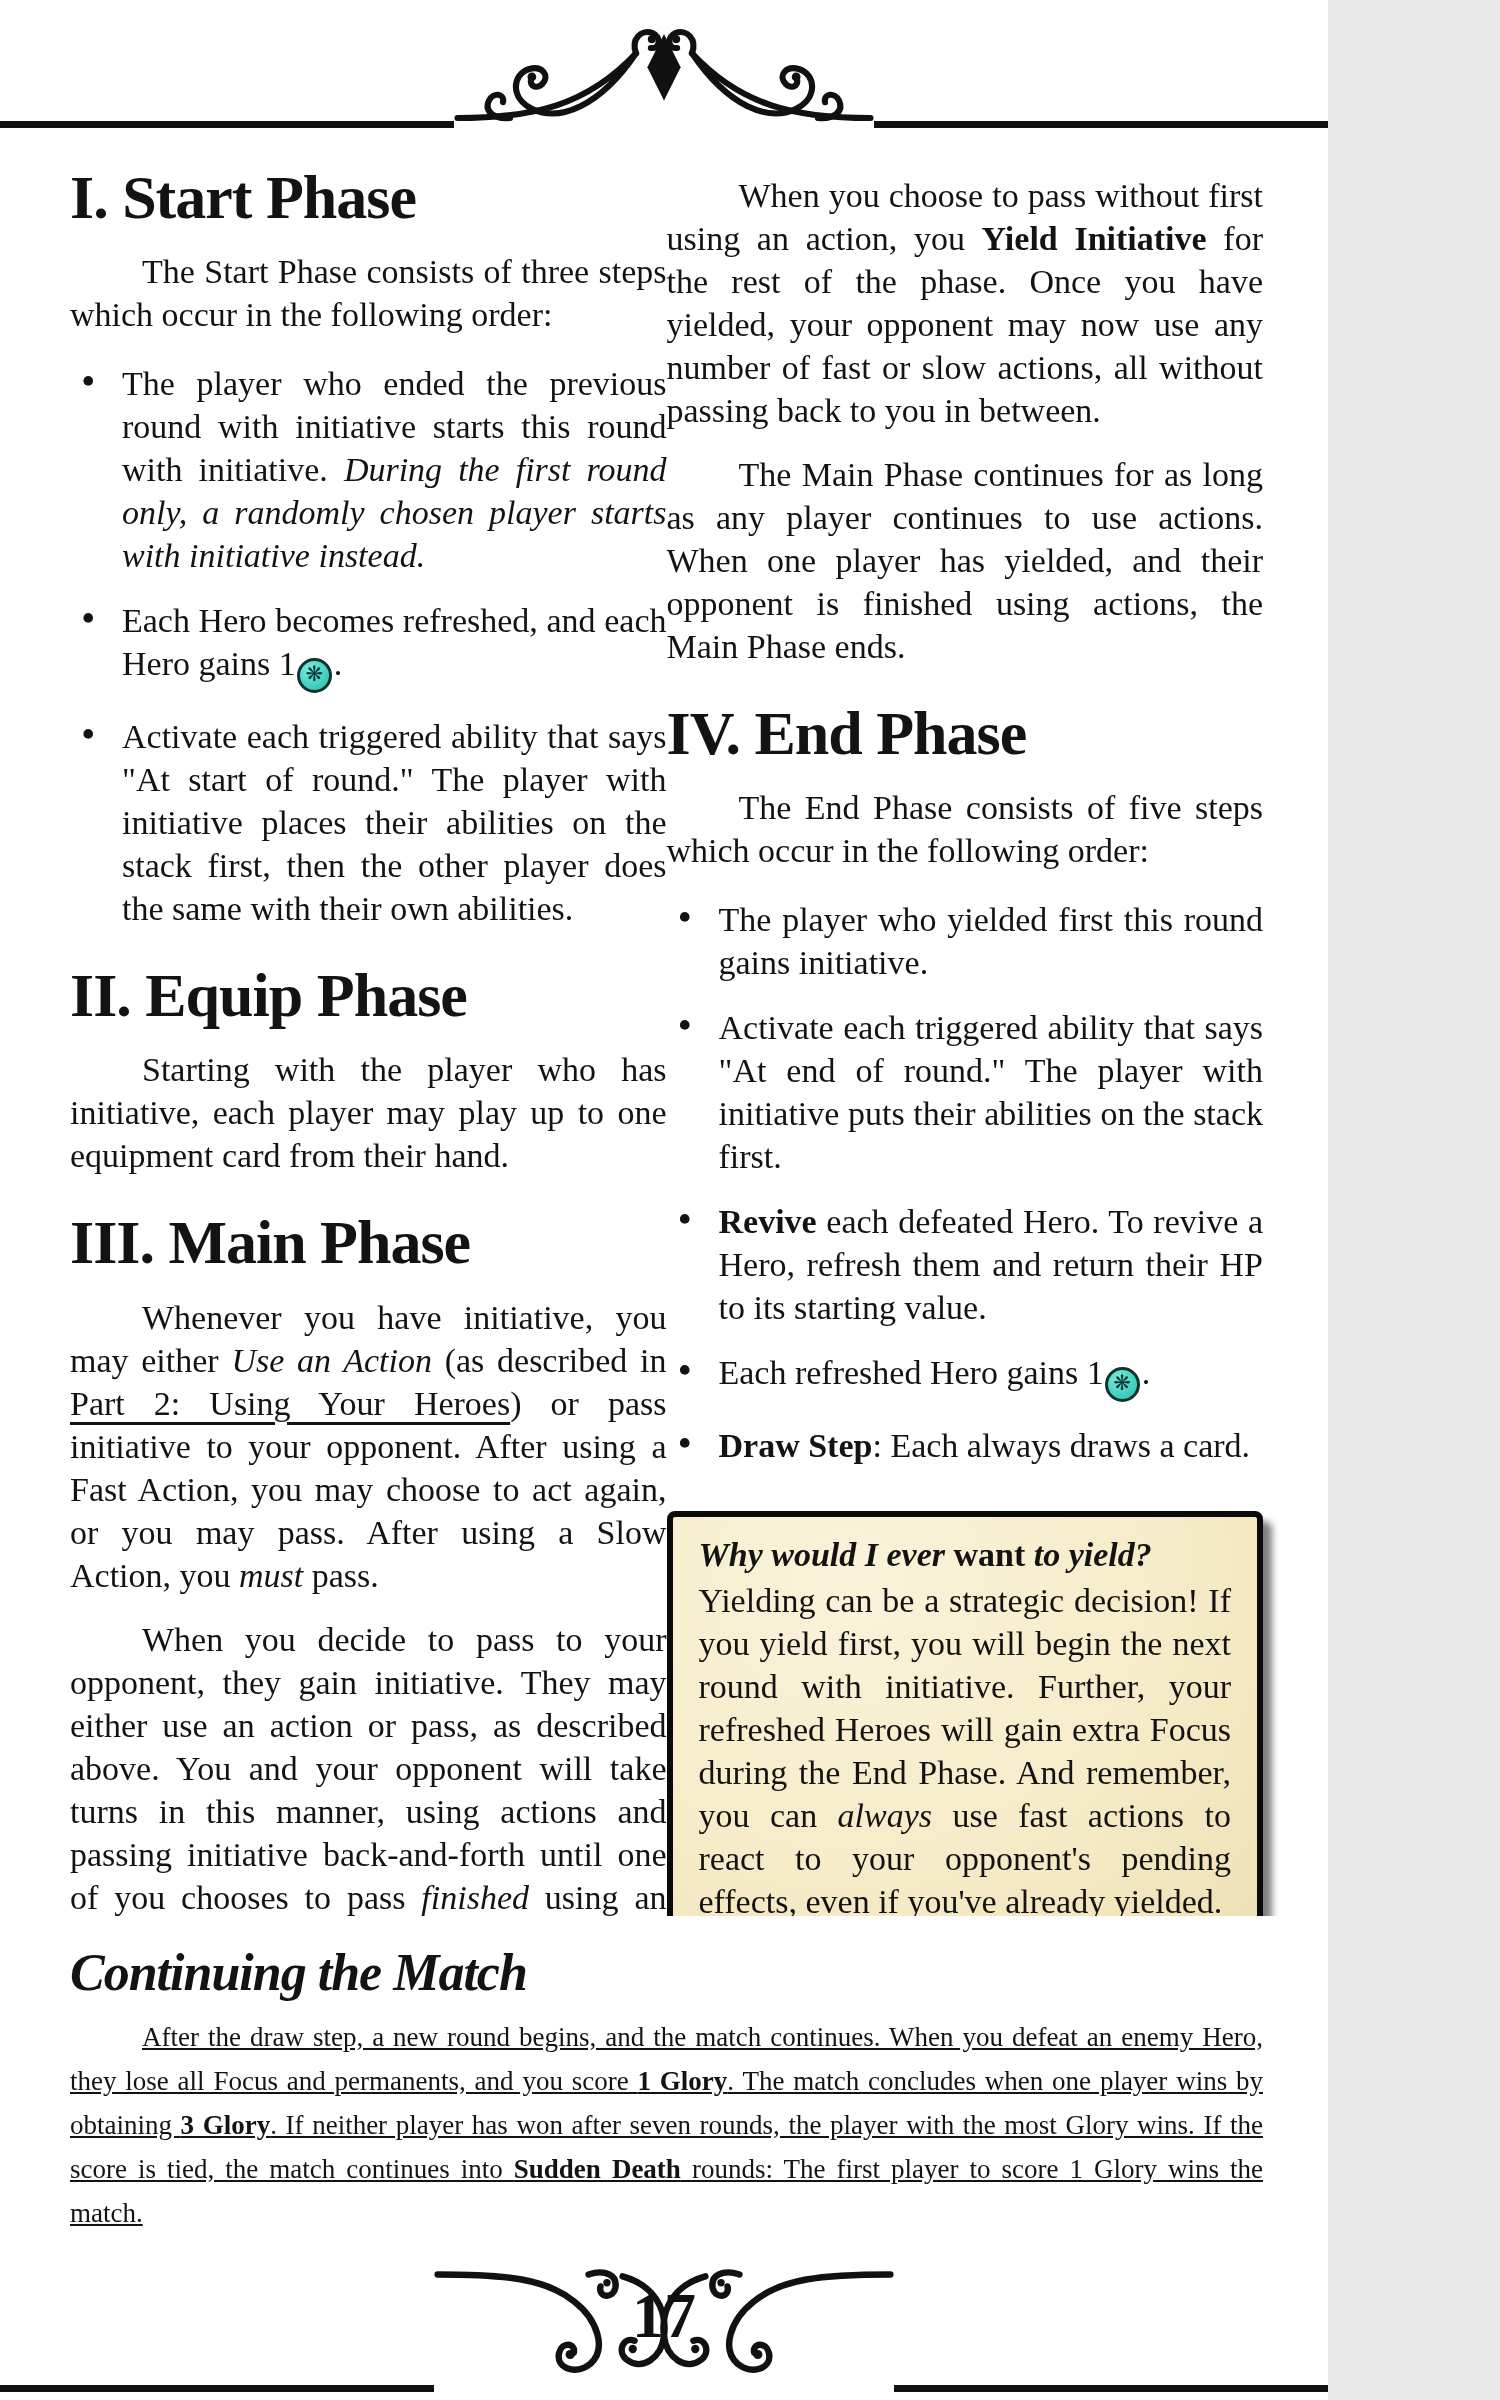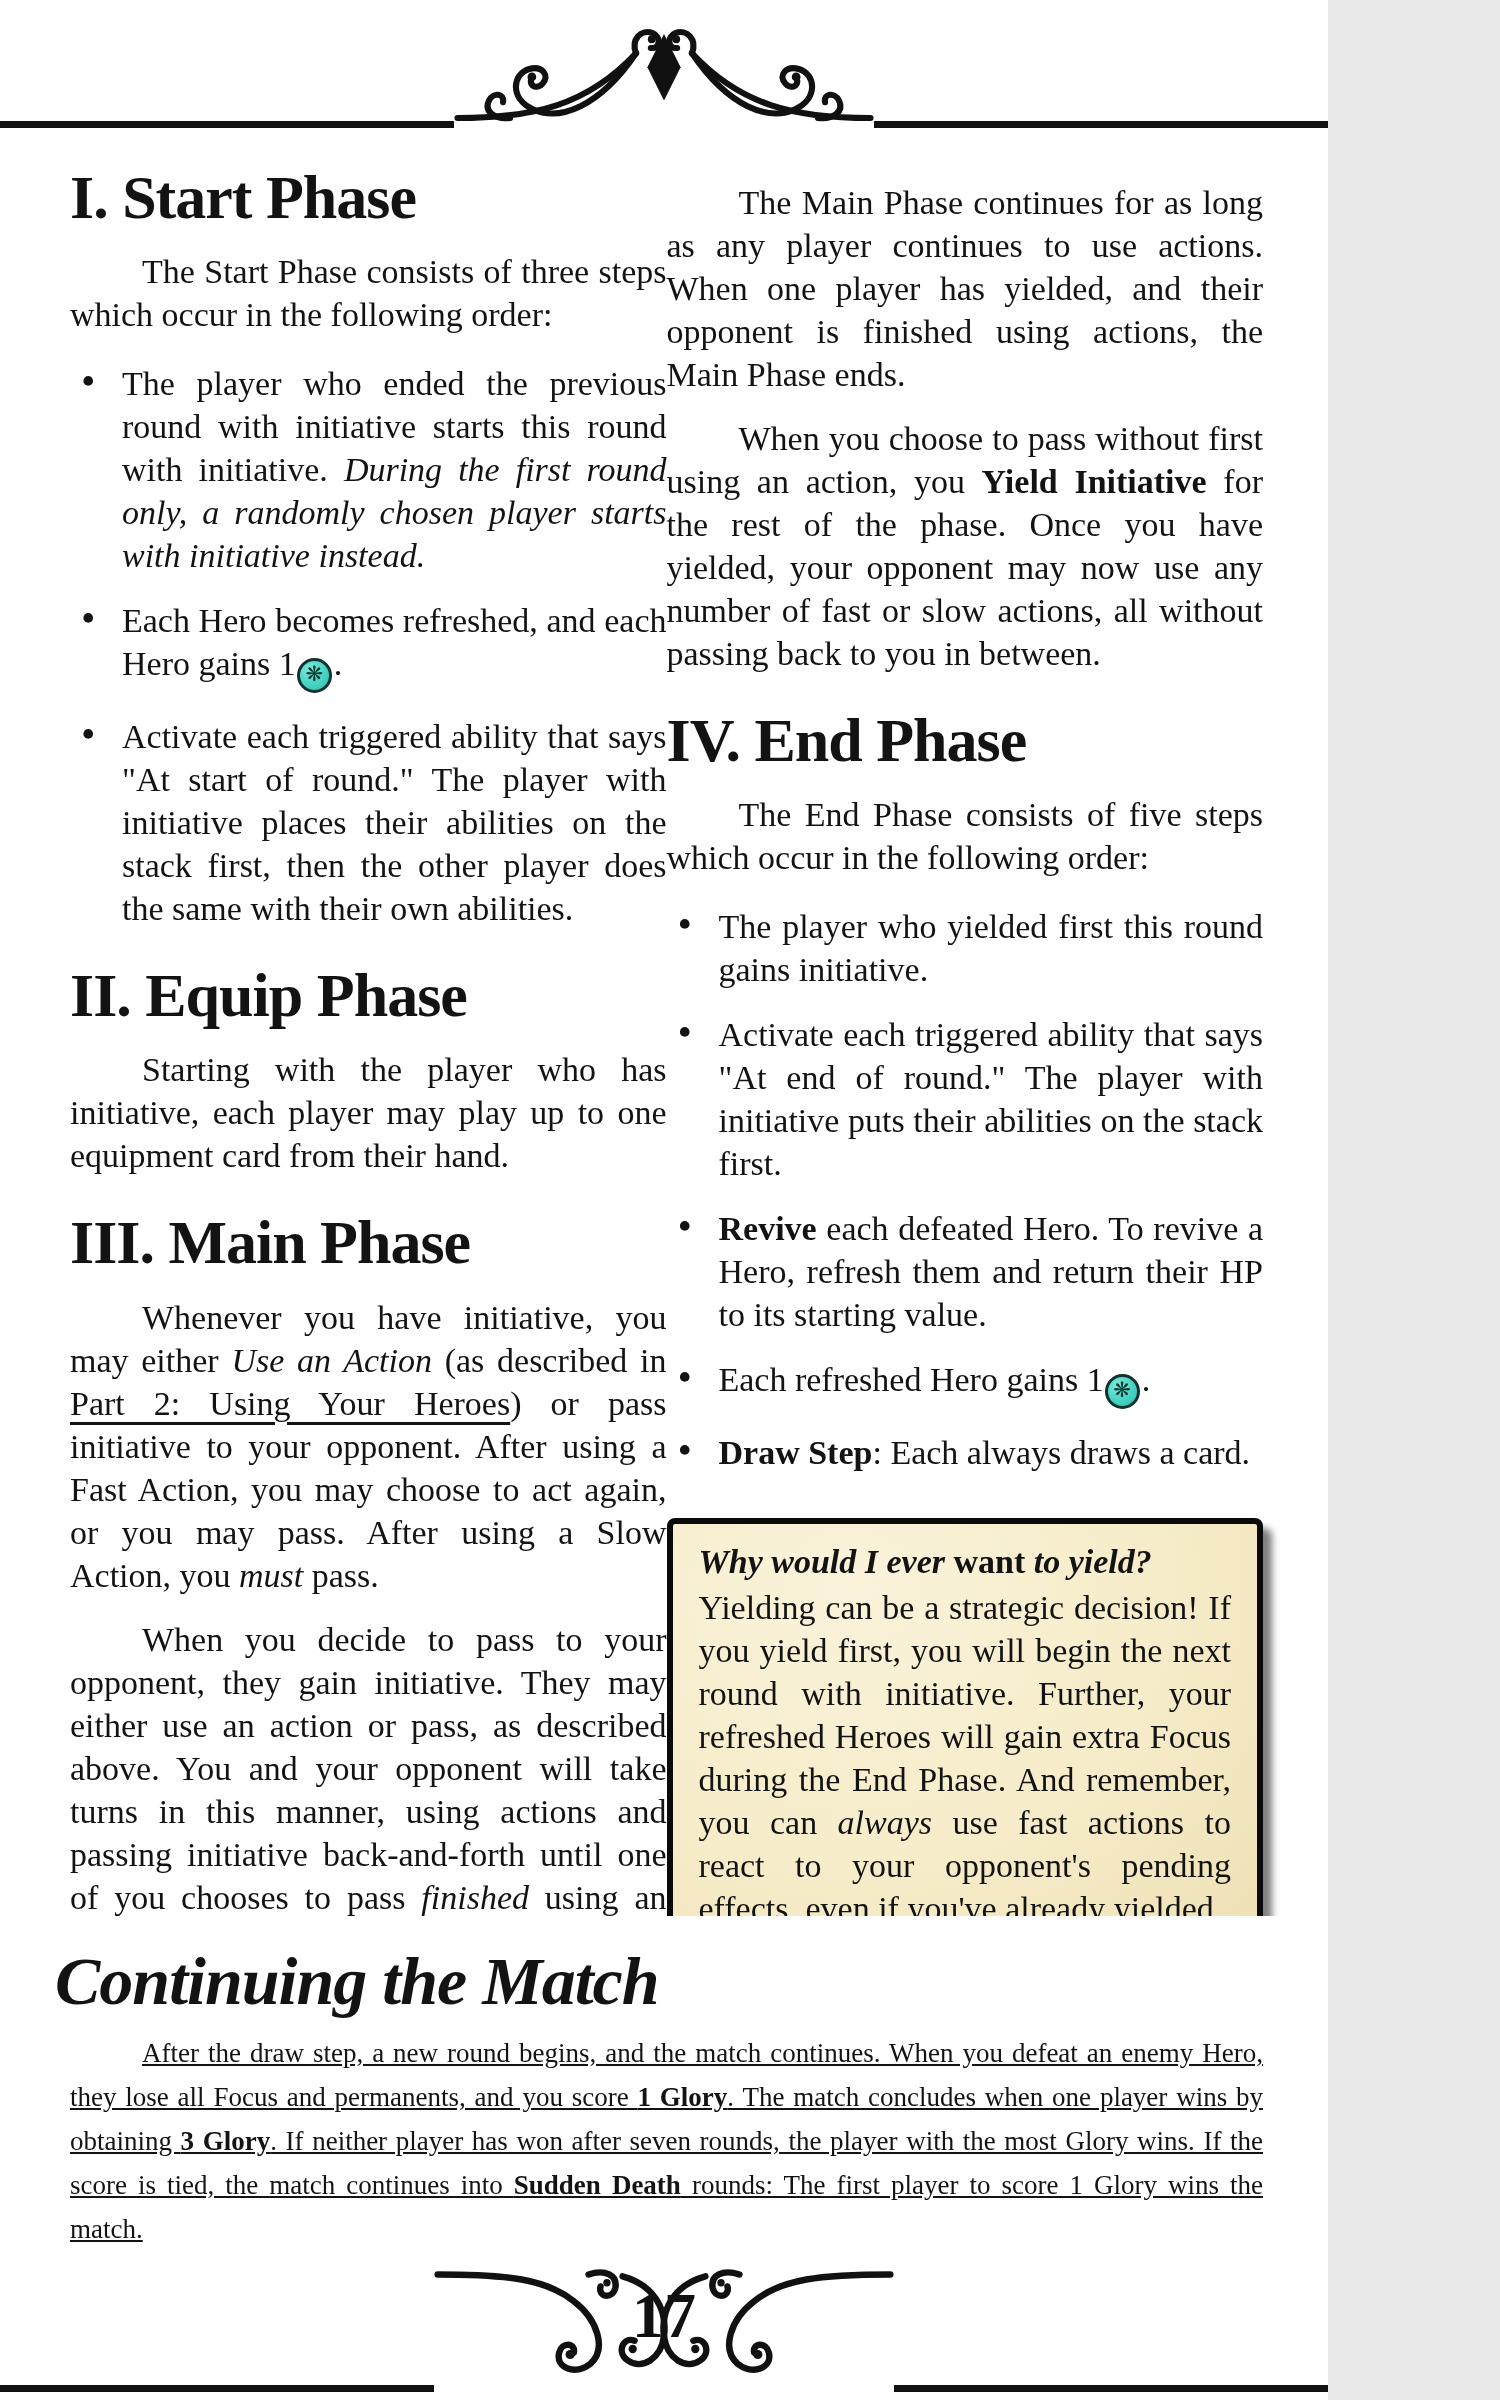--- a/index.html
+++ b/index.html
@@ -64,22 +64,22 @@
     margin-top:44px;
     border:6px solid #0a0a0a;border-radius:8px;
     background:radial-gradient(ellipse at 30% 15%, #faf3da 0%, #f6ecc9 55%, #eee0b4 100%);
     box-shadow:9px 10px 7px rgba(0,0,0,0.5);
     padding:16px 26px 24px;
   }
   .callout .title{font-size:34px;line-height:44px;margin:0;}
   .callout .body{font-size:34px;line-height:43px;text-align:justify;margin:2px 0 0;}
   
   .continuing-heading{
-    font-size:68px;font-weight:700;font-style:italic;line-height:1.05;
-    margin:30px 55px 14px;letter-spacing:-1px;
+    font-size:52px;font-weight:700;font-style:italic;line-height:1.05;
+    margin:30px 70px 14px;letter-spacing:-1px;
   }
   .continuing-body{
     margin:0 65px 0 70px;font-size:27px;line-height:44px;
     text-align:justify;text-indent:72px;text-decoration:underline;
   }
   svg.flourish{display:block;}
 </style>
 </head>
 <body>
 
@@ -124,22 +124,22 @@
 
       <h2 class="phase">II. Equip Phase</h2>
       <p class="body indent"><span>Starting with the player who has initiative, each player may play up to one equipment card from their hand.</span></p>
 
       <h2 class="phase">III. Main Phase</h2>
       <p class="body indent"><span>Whenever you have initiative, you may either </span><span class="i">Use an Action</span><span> (as described in </span><span class="u">Part 2: Using Your Heroes</span><span>) or pass initiative to your opponent. After using a Fast Action, you may choose to act again, or you may pass. After using a Slow Action, you </span><span class="i">must</span><span> pass.</span></p>
       <p class="body indent"><span>When you decide to pass to your opponent, they gain initiative. They may either use an action or pass, as described above. You and your opponent will take turns in this manner, using actions and passing initiative back-and-forth until one of you chooses to pass </span><span class="i">finished</span><span> using an action first.</span></p>
     </section>
 
     <section class="col">
+      <p class="body indent" style="margin-top:14px;"><span>When you choose to pass without first using an action, you </span><span class="b">Yield Initiative</span><span> for the rest of the phase. Once you have yielded, your opponent may now use any number of fast or slow actions, all without passing back to you in between.</span></p>
       <p class="body indent"><span>The Main Phase continues for as long as any player continues to use actions. When one player has yielded, and their opponent is finished using actions, the Main Phase ends.</span></p>
-      <p class="body indent" style="margin-top:14px;"><span>When you choose to pass without first using an action, you </span><span class="b">Yield Initiative</span><span> for the rest of the phase. Once you have yielded, your opponent may now use any number of fast or slow actions, all without passing back to you in between.</span></p>
 
       <h2 class="phase">IV. End Phase</h2>
       <p class="body indent"><span>The End Phase consists of five steps which occur in the following order:</span></p>
       <ul class="steps">
         <li><span>The player who yielded first this round gains initiative.</span></li>
         <li><span>Activate each triggered ability that says "At end of round." The player with initiative puts their abilities on the stack first.</span></li>
         <li><span class="b">Revive</span><span> each defeated Hero. To revive a Hero, refresh them and return their HP to its starting value.</span></li>
         <li><span>Each refreshed Hero gains 1</span><span class="inline-icon">❋</span><span>.</span></li>
         <li><span class="b">Draw Step</span><span>: Each always draws a card.</span></li>
       </ul>

